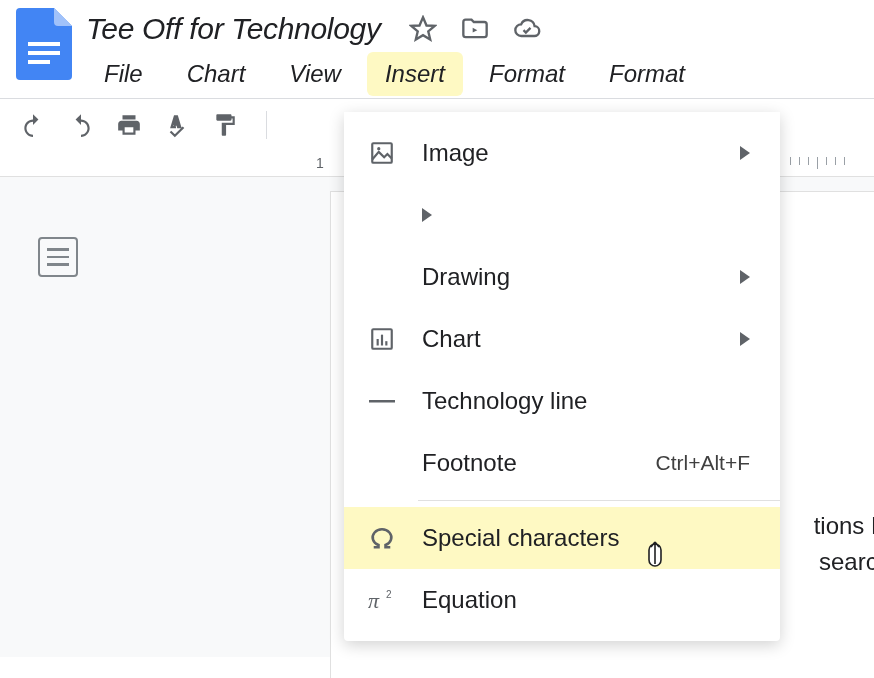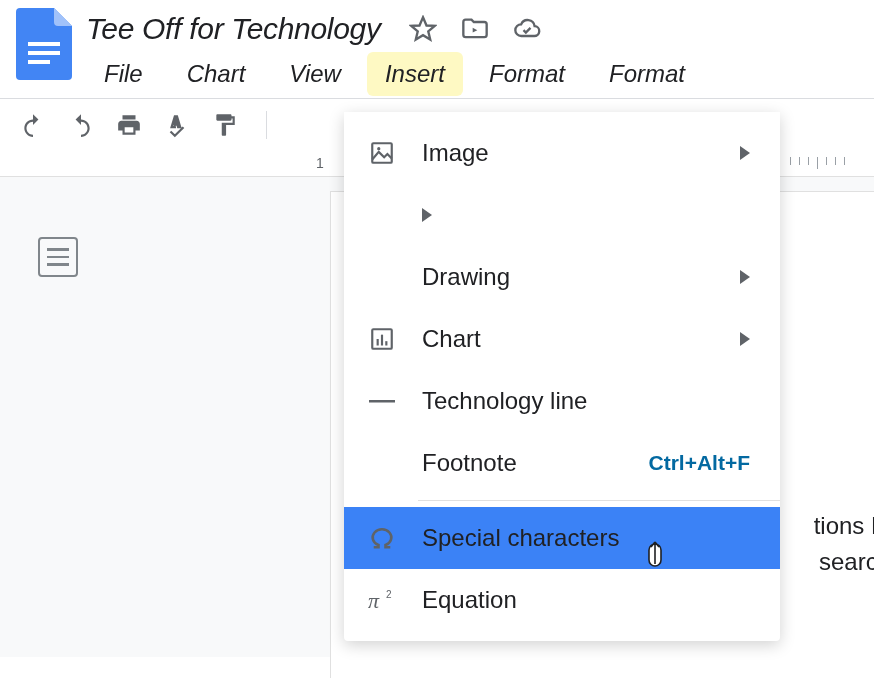--- a/index.html
+++ b/index.html
@@ -110,33 +110,33 @@
       border-radius: 0 0 4px 4px;
       padding: 10px 0;
     }
     .dd-item {
       display: flex;
       align-items: center;
       height: 62px;
       padding: 0 30px 0 24px;
       cursor: pointer;
     }
-    .dd-item.hover { background: #3b82f6; }
+    .dd-item.hover { background: #fef9c3; }
     .dd-icon {
       width: 28px; height: 28px;
       margin-right: 26px;
       display: flex; align-items: center; justify-content: center;
     }
     .dd-icon svg { display: block; }
     .dd-label {
       font-size: 24px;
       color: #202124;
       flex: 1;
     }
-    .dd-shortcut { font-size: 21px; color: #0369a1; font-weight: bold; }
+    .dd-shortcut { font-size: 21px; color: #404040; }
     .dd-arrow {
       width: 0; height: 0;
       border-top: 7px solid transparent;
       border-bottom: 7px solid transparent;
       border-left: 10px solid #5f6368;
     }
     .dd-sep {
       height: 1px; background: #e0e0e0;
       margin: 6px 0 6px 74px;
     }

